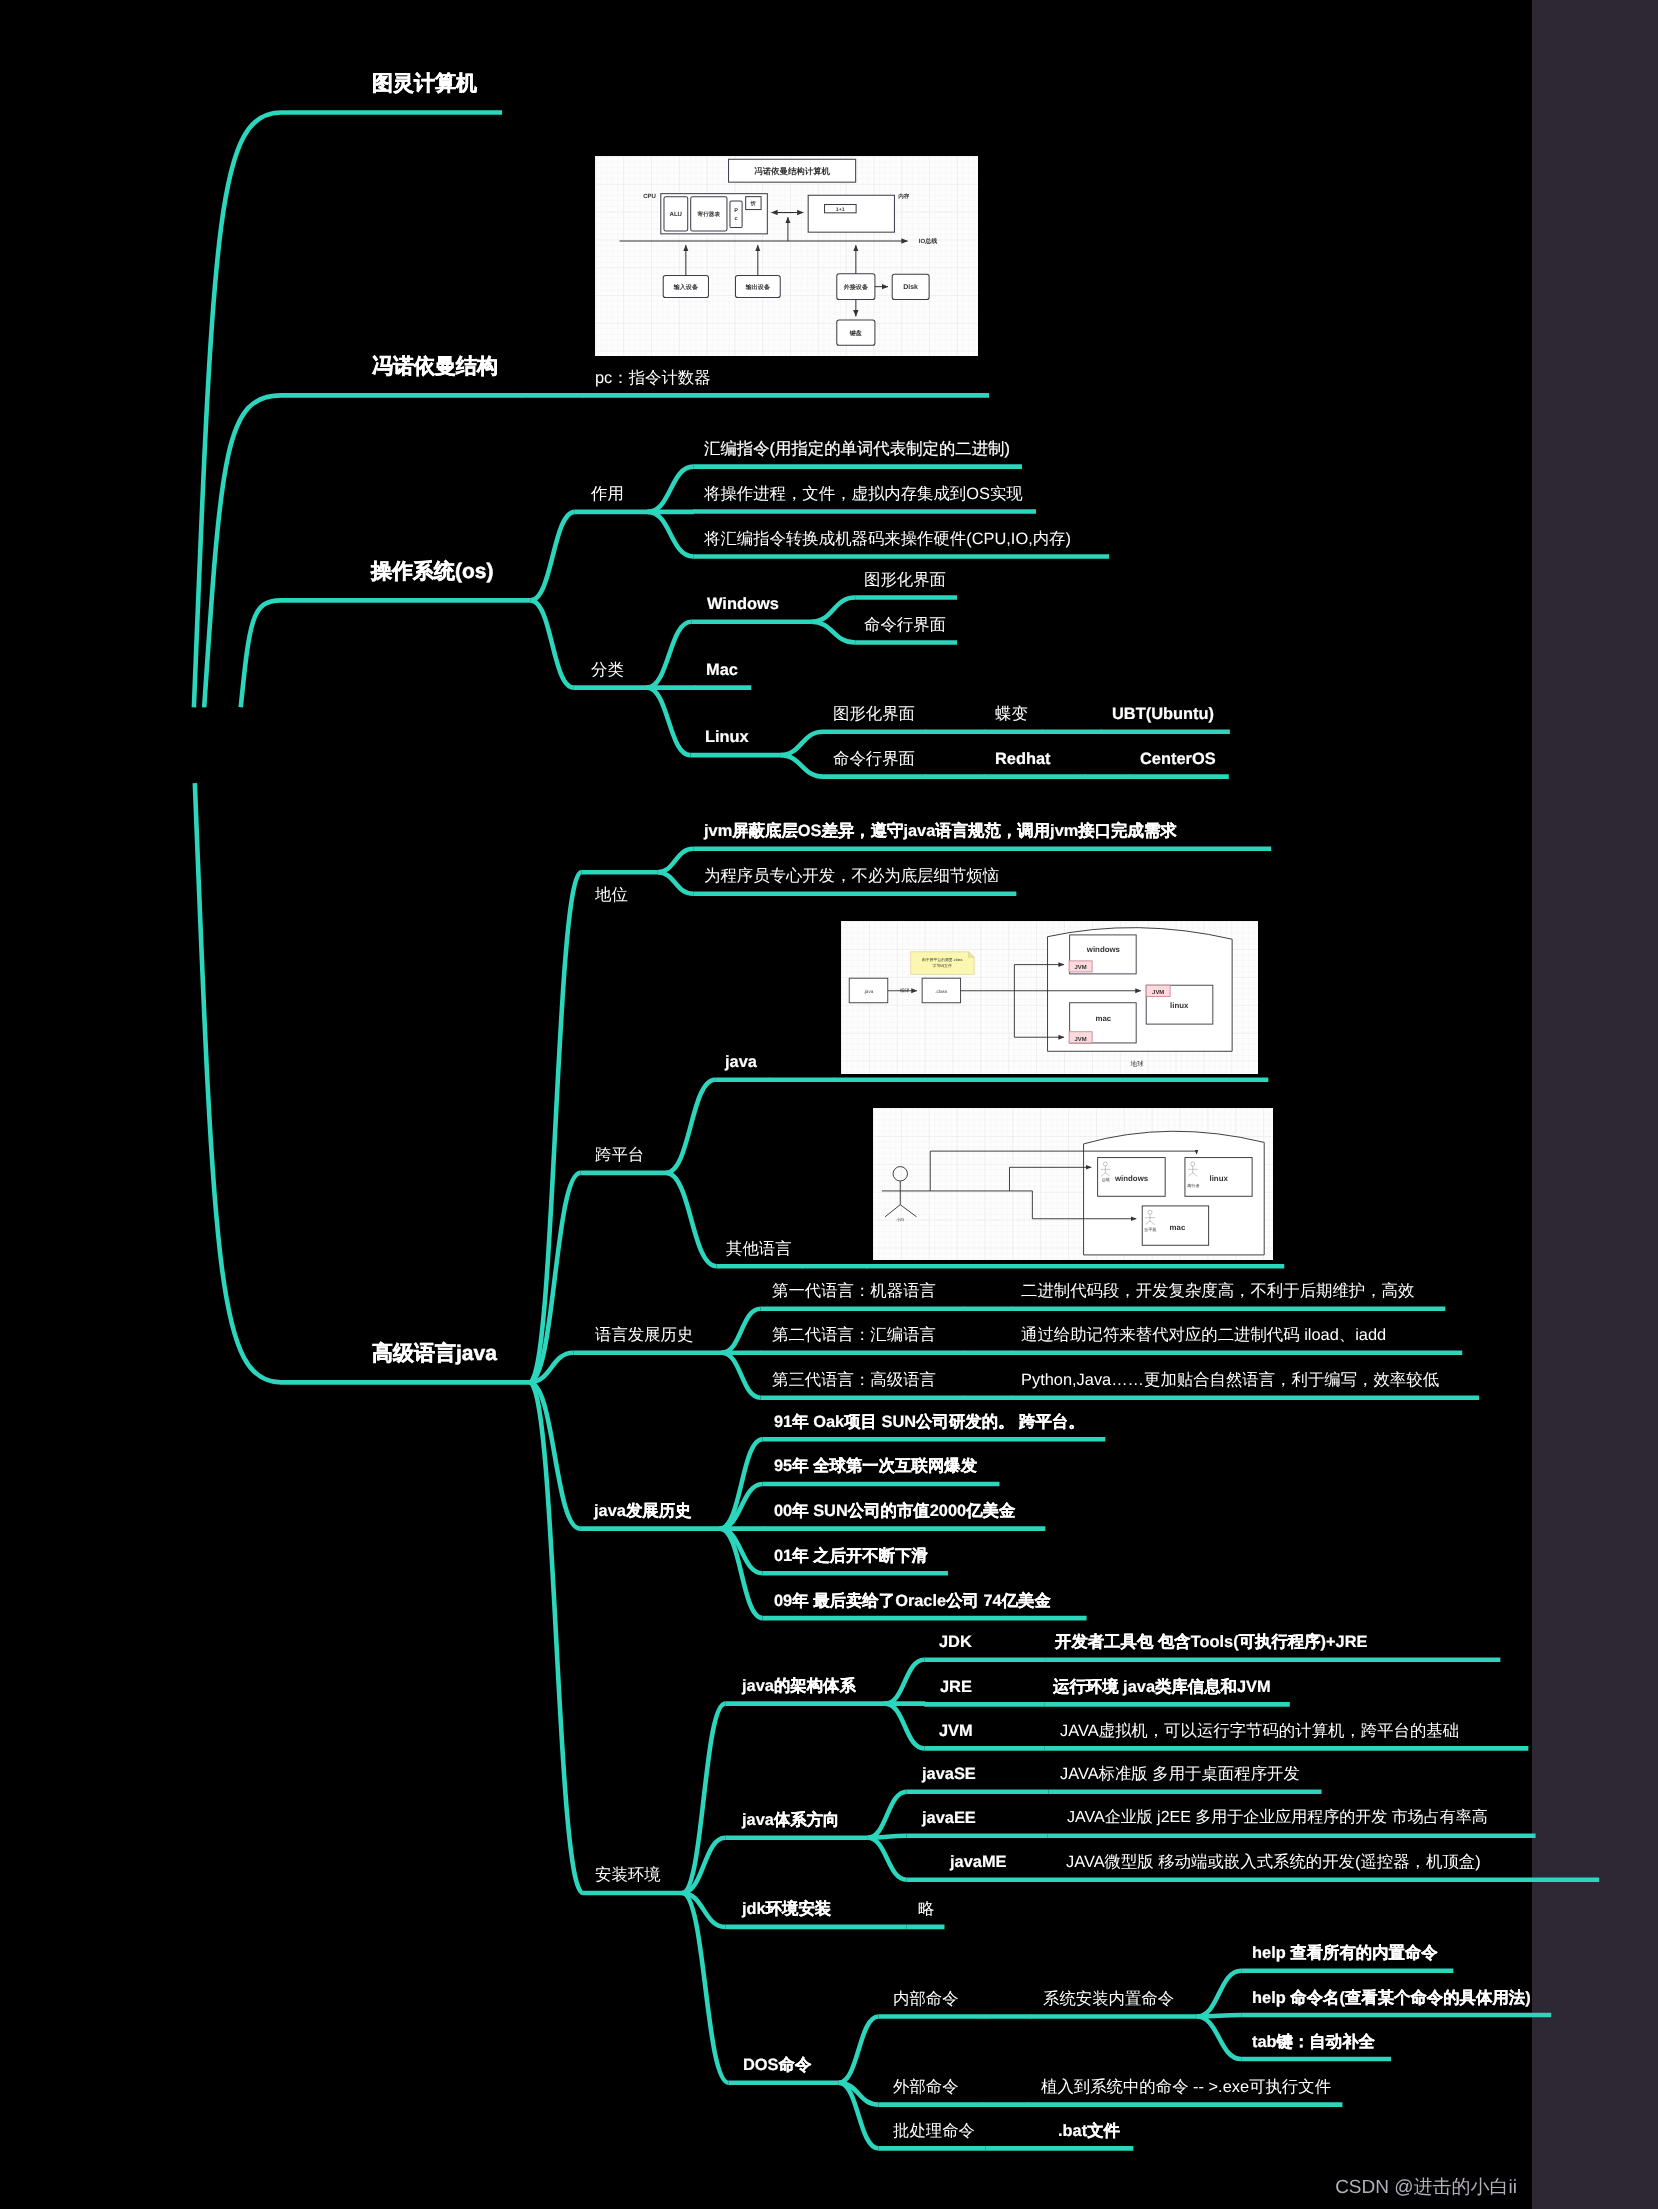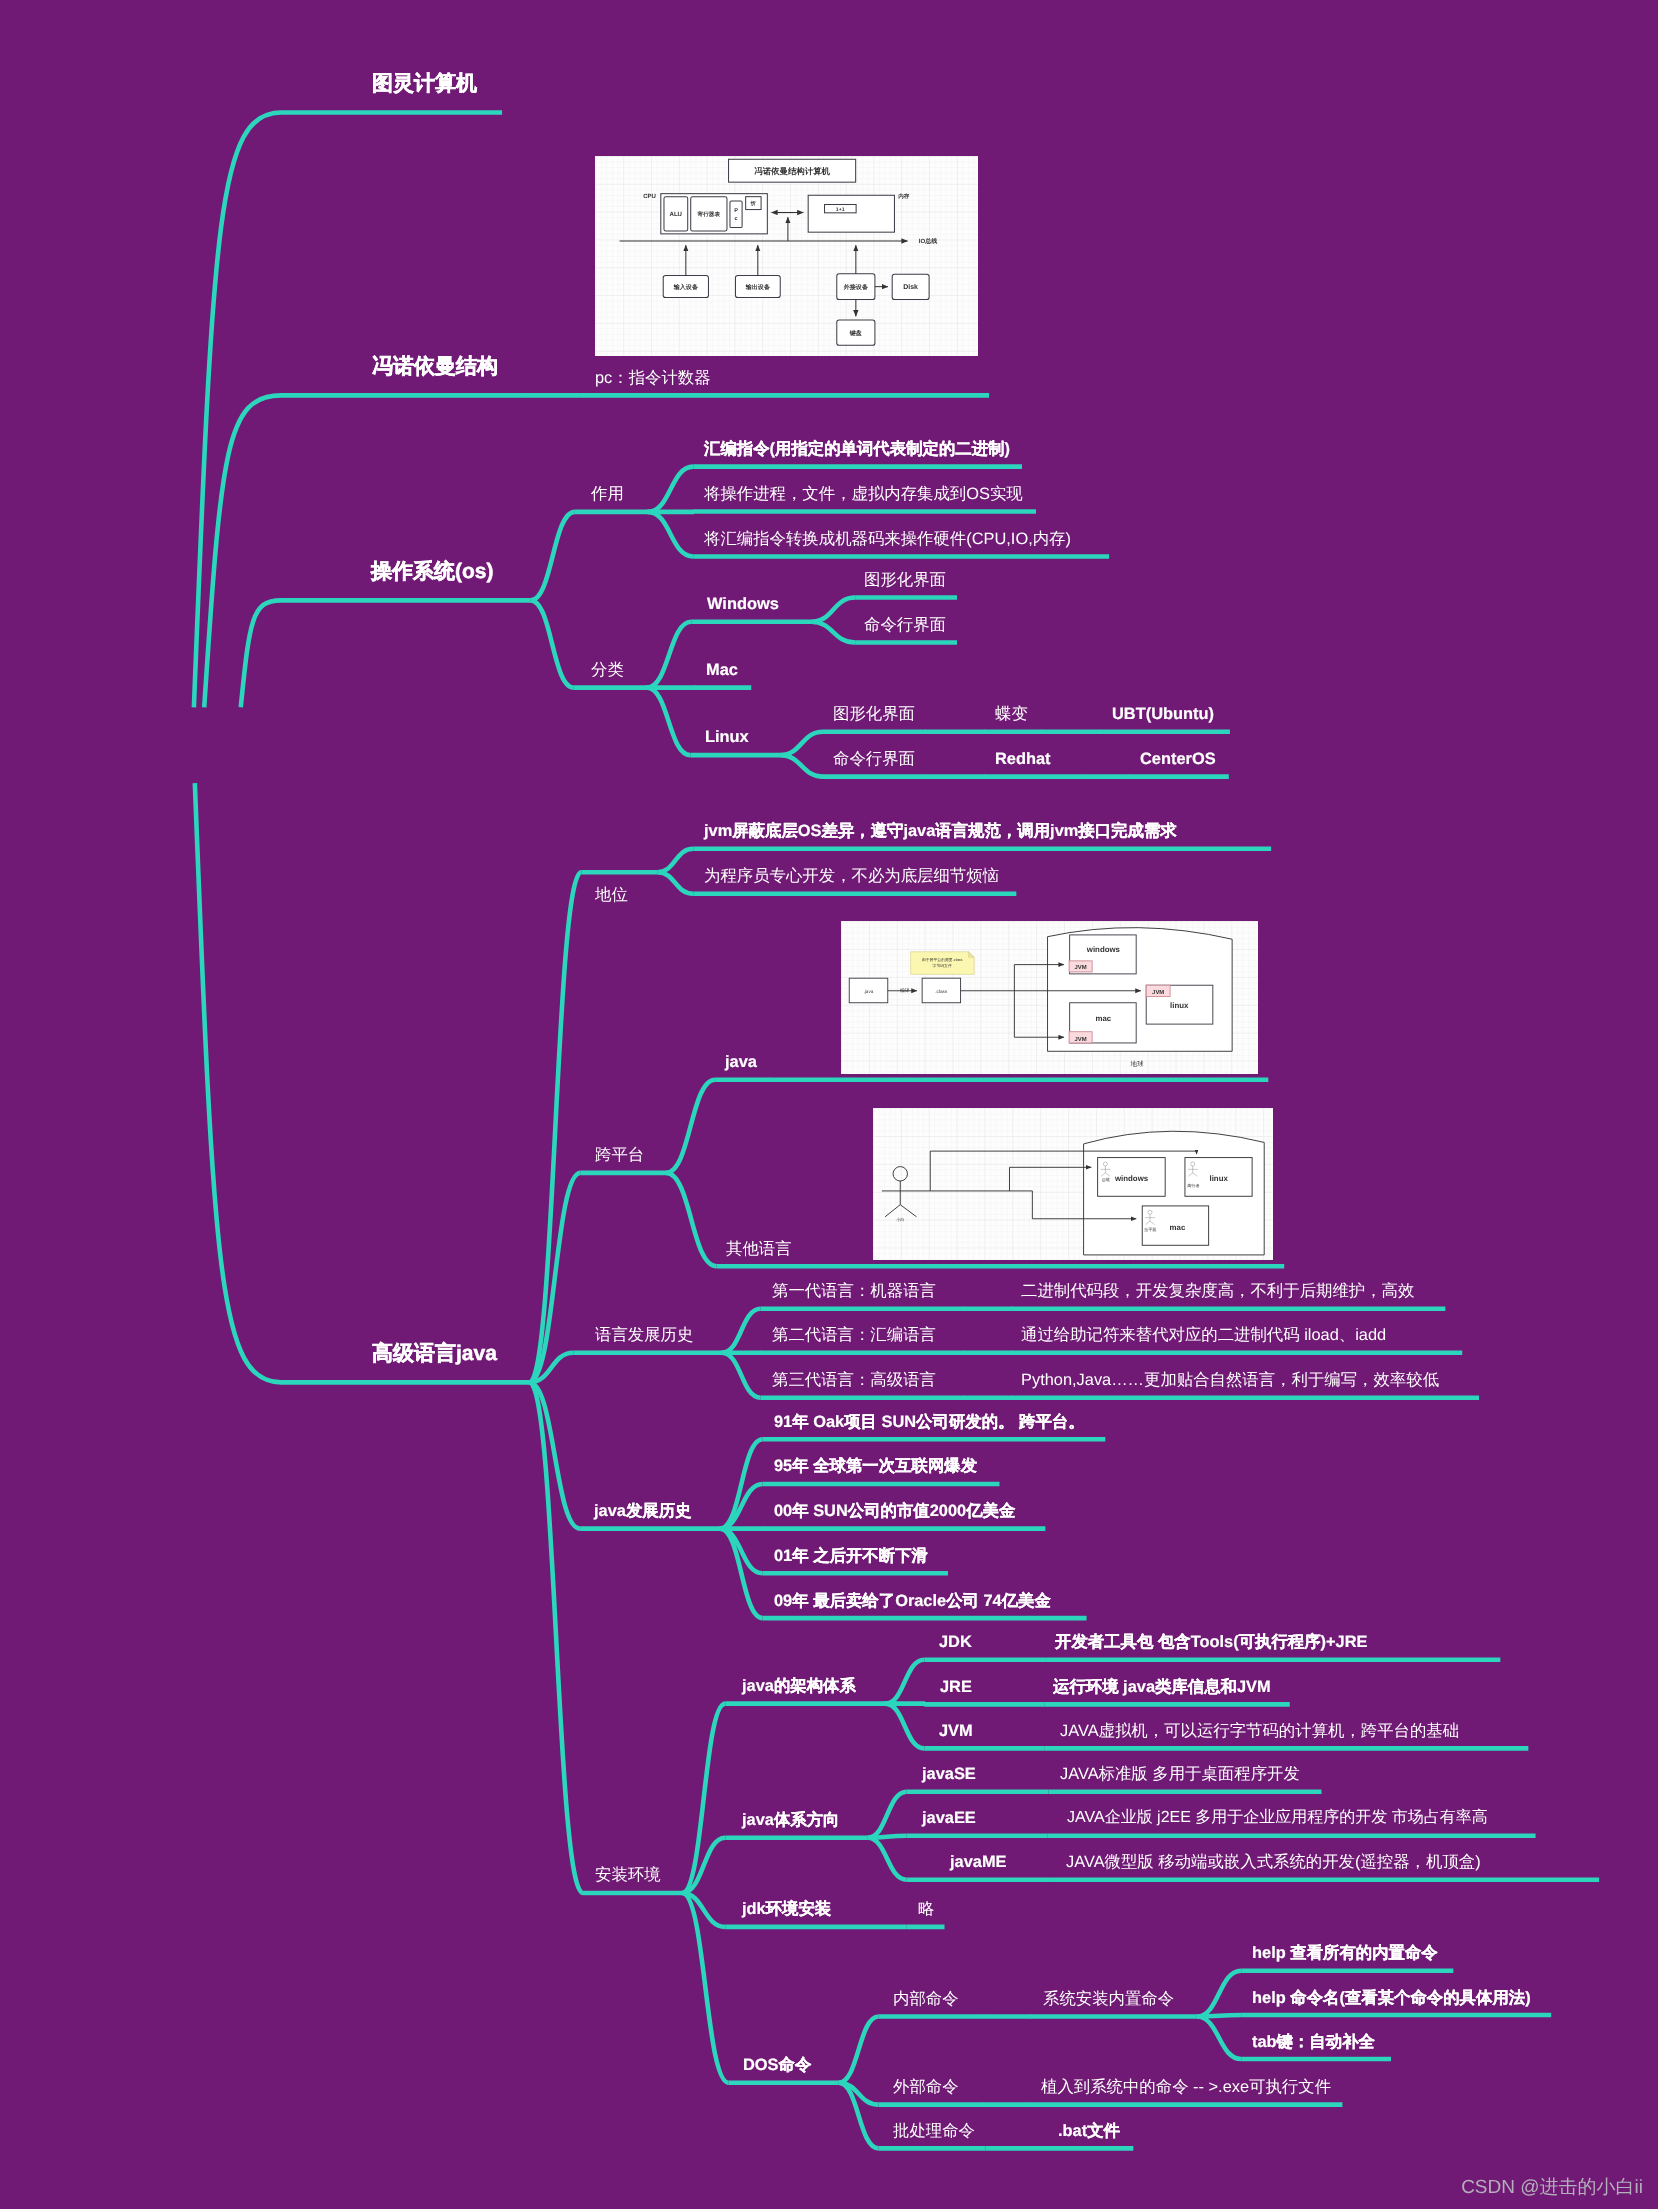--- a/index.html
+++ b/index.html
@@ -1,21 +1,21 @@
 <!DOCTYPE html>
 <html style="font-size:15px"><head>
 <meta charset="utf-8">
 <title>计算机基础 思维导图</title>
 <style>
   html,body{margin:0;padding:0;}
   *{-webkit-font-smoothing:antialiased;-moz-osx-font-smoothing:grayscale;
     text-rendering:geometricPrecision;}
   body{width:1658px;height:2209px;background:#2e2834;overflow:hidden;
        font-family:"Liberation Sans",sans-serif;}
-  #stage{position:relative;width:1658px;height:2209px;background:#701a75;}
+  #stage{position:relative;width:1532px;height:2209px;background:#000000;}
   #links{position:absolute;left:0;top:0;}
   .nlabel{position:absolute;white-space:nowrap;color:#ffffff;line-height:1;
           font-family:"Liberation Sans",sans-serif;transform:translateZ(0);}
   #root-node{position:absolute;border-radius:936px;display:flex;
              align-items:center;justify-content:center;transform:translateZ(0);}
   #root-node span{font-weight:bold;}
   .thumb{position:absolute;background:#ffffff;overflow:hidden;}
   #watermark{position:absolute;right:15px;bottom:9.4px;color:#b5aebb;
              font-size:19px;font-family:"Liberation Sans",sans-serif;transform:translateZ(0);}
 </style>
@@ -154,21 +154,21 @@
       <path d="M218,755C236.04,481.94 240.96,422 300,422" stroke="#2bd6bd" stroke-width="4.9" fill="none" stroke-linecap="butt"></path>
       <path d="M257,755C266.46,661.356 269.04,640.8 300,640.8" stroke="#2bd6bd" stroke-width="4.9" fill="none" stroke-linecap="butt"></path>
       <path d="M208,836C228.24,1360.4719999999998 233.76,1475.6 300,1475.6" stroke="#2bd6bd" stroke-width="4.9" fill="none" stroke-linecap="butt"></path>
     </svg>
   <div id="labels">
       <div class="nlabel" style="font-size: 21px; font-weight: bold; -webkit-text-stroke: 0.5px rgb(255, 255, 255); left: 372px; top: 73px; color: rgb(255, 255, 255);">图灵计算机</div>
       <div class="nlabel" style="font-size: 21px; font-weight: bold; -webkit-text-stroke: 0.5px rgb(255, 255, 255); left: 372px; top: 356px; color: rgb(255, 255, 255);">冯诺依曼结构</div>
       <div class="nlabel" style="font-size: 16.4px; font-weight: normal; left: 595px; top: 370px; color: rgb(255, 255, 255);">pc：指令计数器</div>
       <div class="nlabel" style="font-size: 21px; font-weight: bold; -webkit-text-stroke: 0.5px rgb(255, 255, 255); left: 371px; top: 561px; color: rgb(255, 255, 255);">操作系统(os)</div>
       <div class="nlabel" style="font-size: 16.4px; font-weight: normal; left: 591px; top: 486px; color: rgb(255, 255, 255);">作用</div>
-      <div class="nlabel" style="font-size: 16.4px; font-weight: bold; -webkit-text-stroke: 0.2px rgb(255, 255, 255); left: 704px; top: 441px; color: rgb(255, 255, 255);">汇编指令(用指定的单词代表制定的二进制)</div>
+      <div class="nlabel" style="font-size: 16.4px; font-weight: normal; -webkit-text-stroke: 0.2px rgb(255, 255, 255); left: 704px; top: 441px; color: rgb(255, 255, 255);">汇编指令(用指定的单词代表制定的二进制)</div>
       <div class="nlabel" style="font-size: 16.4px; font-weight: normal; left: 704px; top: 486px; color: rgb(255, 255, 255);">将操作进程，文件，虚拟内存集成到OS实现</div>
       <div class="nlabel" style="font-size: 16.4px; font-weight: normal; left: 704px; top: 531px; color: rgb(255, 255, 255);">将汇编指令转换成机器码来操作硬件(CPU,IO,内存)</div>
       <div class="nlabel" style="font-size: 16.4px; font-weight: normal; left: 591px; top: 662px; color: rgb(255, 255, 255);">分类</div>
       <div class="nlabel" style="font-size: 16.4px; font-weight: bold; -webkit-text-stroke: 0.2px rgb(255, 255, 255); left: 707px; top: 596px; color: rgb(255, 255, 255);">Windows</div>
       <div class="nlabel" style="font-size: 16.4px; font-weight: normal; left: 864px; top: 572px; color: rgb(255, 255, 255);">图形化界面</div>
       <div class="nlabel" style="font-size: 16.4px; font-weight: normal; left: 864px; top: 617px; color: rgb(255, 255, 255);">命令行界面</div>
       <div class="nlabel" style="font-size: 16.4px; font-weight: bold; -webkit-text-stroke: 0.2px rgb(255, 255, 255); left: 706px; top: 662px; color: rgb(255, 255, 255);">Mac</div>
       <div class="nlabel" style="font-size: 16.4px; font-weight: bold; -webkit-text-stroke: 0.2px rgb(255, 255, 255); left: 705px; top: 729px; color: rgb(255, 255, 255);">Linux</div>
       <div class="nlabel" style="font-size: 16.4px; font-weight: normal; left: 833px; top: 706px; color: rgb(255, 255, 255);">图形化界面</div>
       <div class="nlabel" style="font-size: 16.4px; font-weight: normal; left: 995px; top: 706px; color: rgb(255, 255, 255);">蝶变</div>

